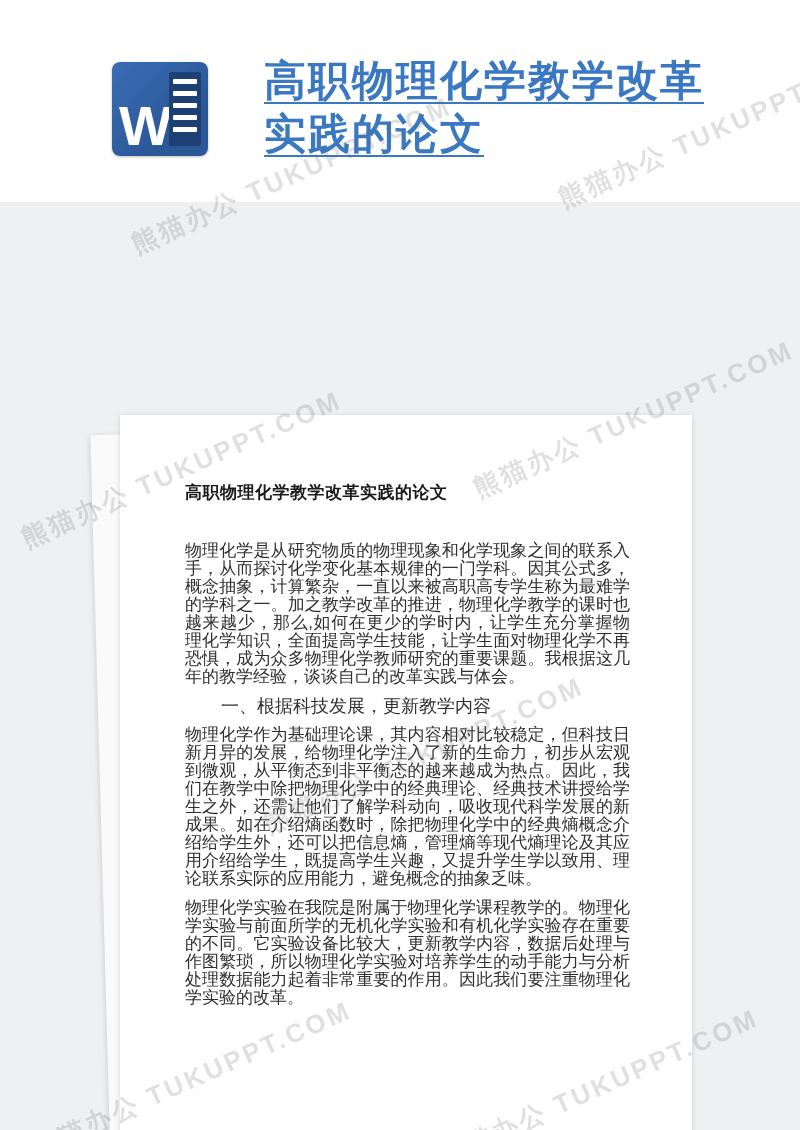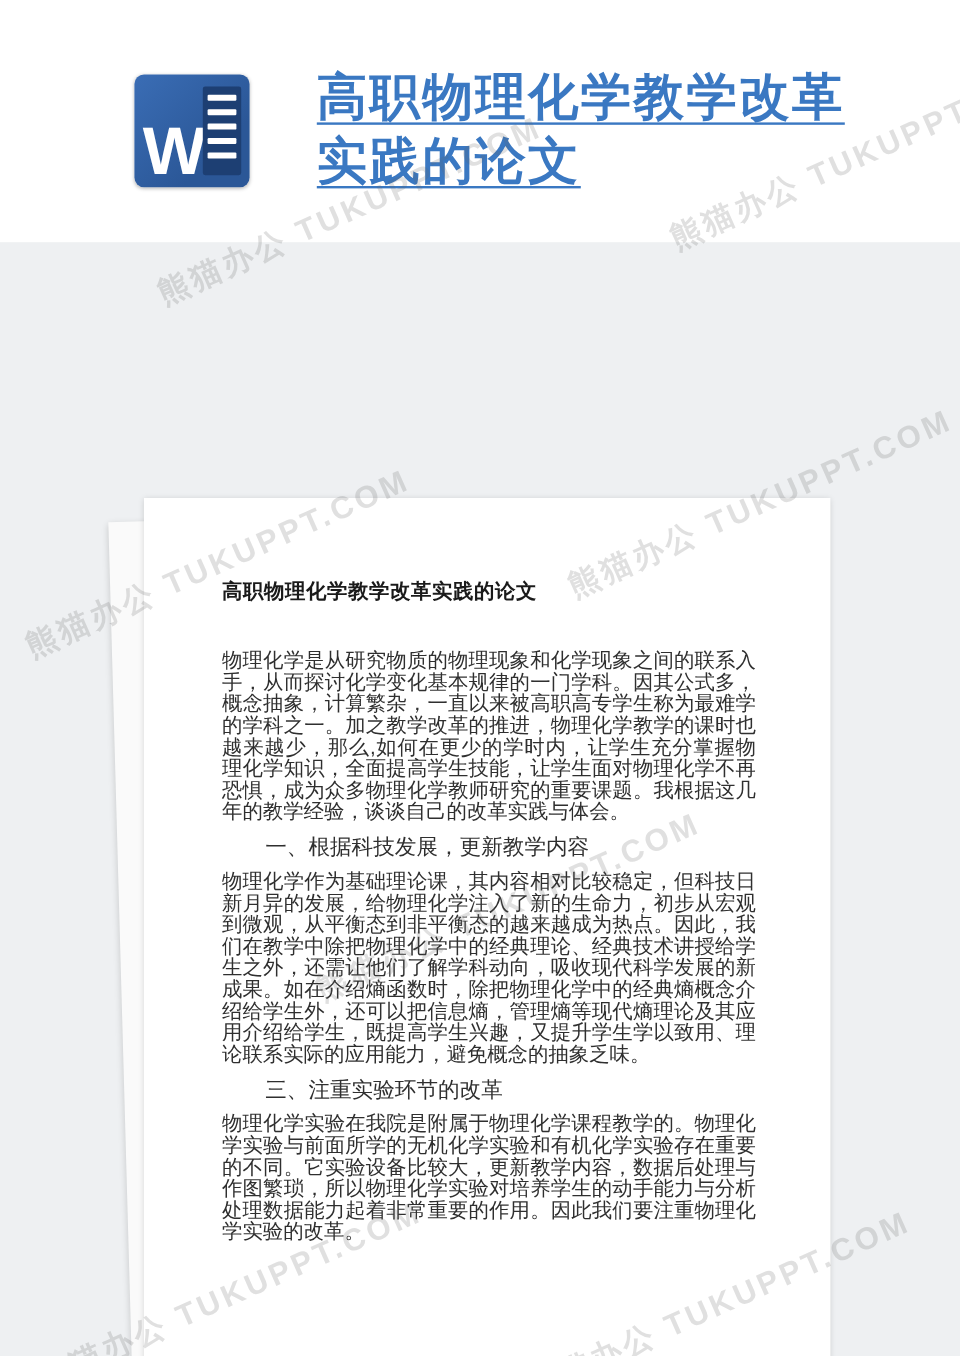--- a/index.html
+++ b/index.html
@@ -144,21 +144,20 @@
   </div>
 
   <div class="content">
     <div class="paper-back"></div>
     <div class="paper">
       <h1 class="doc-title">高职物理化学教学改革实践的论文</h1>
       <div>
           <p class="doc-body">物理化学是从研究物质的物理现象和化学现象之间的联系入手，从而探讨化学变化基本规律的一门学科。因其公式多，概念抽象，计算繁杂，一直以来被高职高专学生称为最难学的学科之一。加之教学改革的推进，物理化学教学的课时也越来越少，那么,如何在更少的学时内，让学生充分掌握物理化学知识，全面提高学生技能，让学生面对物理化学不再恐惧，成为众多物理化学教师研究的重要课题。我根据这几年的教学经验，谈谈自己的改革实践与体会。</p>
           <p class="doc-heading">一、根据科技发展，更新教学内容</p>
           <p class="doc-body">物理化学作为基础理论课，其内容相对比较稳定，但科技日新月异的发展，给物理化学注入了新的生命力，初步从宏观到微观，从平衡态到非平衡态的越来越成为热点。因此，我们在教学中除把物理化学中的经典理论、经典技术讲授给学生之外，还需让他们了解学科动向，吸收现代科学发展的新成果。如在介绍熵函数时，除把物理化学中的经典熵概念介绍给学生外，还可以把信息熵，管理熵等现代熵理论及其应用介绍给学生，既提高学生兴趣，又提升学生学以致用、理论联系实际的应用能力，避免概念的抽象乏味。</p>
-          <p class="doc-heading">三、注重实验环节的改革</p>
           <p class="doc-body">物理化学实验在我院是附属于物理化学课程教学的。物理化学实验与前面所学的无机化学实验和有机化学实验存在重要的不同。它实验设备比较大，更新教学内容，数据后处理与作图繁琐，所以物理化学实验对培养学生的动手能力与分析处理数据能力起着非常重要的作用。因此我们要注重物理化学实验的改革。</p>
         </div>
     </div>
   </div>
 
   <div class="wm wm1">熊猫办公 TUKUPPT.COM</div>
   <div class="wm wm2">熊猫办公 TUKUPPT.COM</div>
   <div class="wm wm3">熊猫办公 TUKUPPT.COM</div>
   <div class="wm wm4">熊猫办公 TUKUPPT.COM</div>
   <div class="wm wm5">熊猫办公 TUKUPPT.COM</div>

